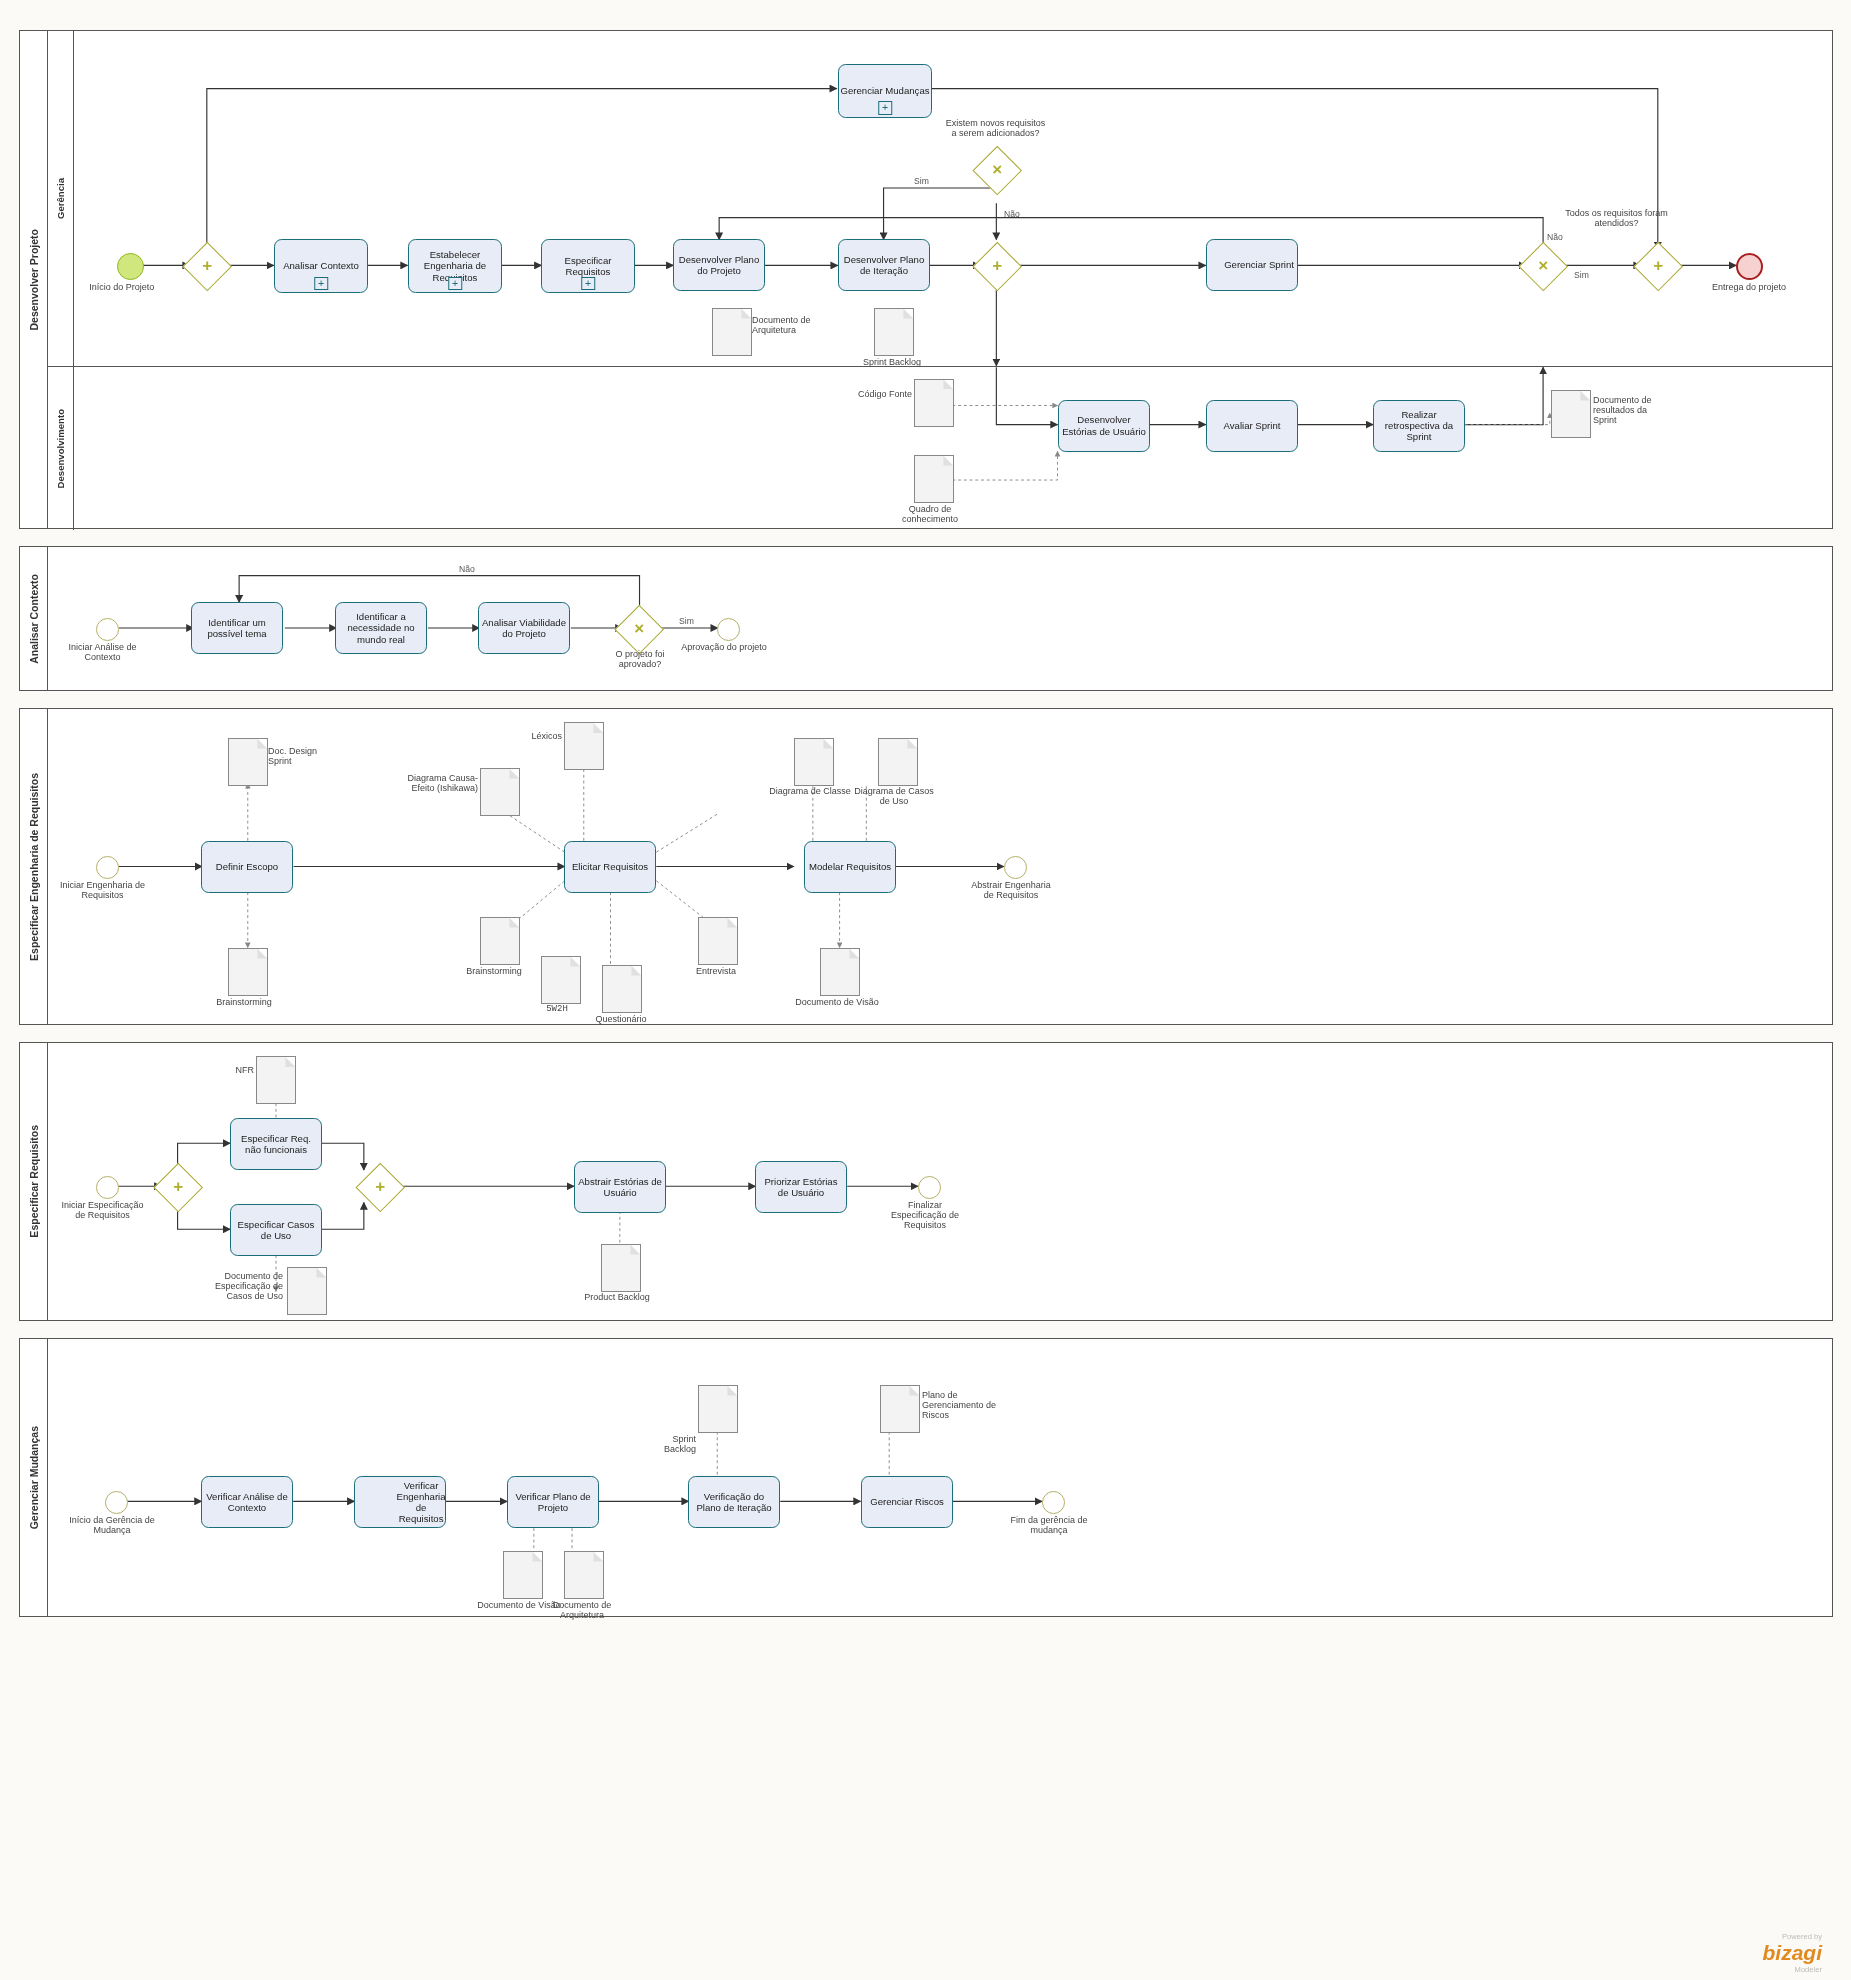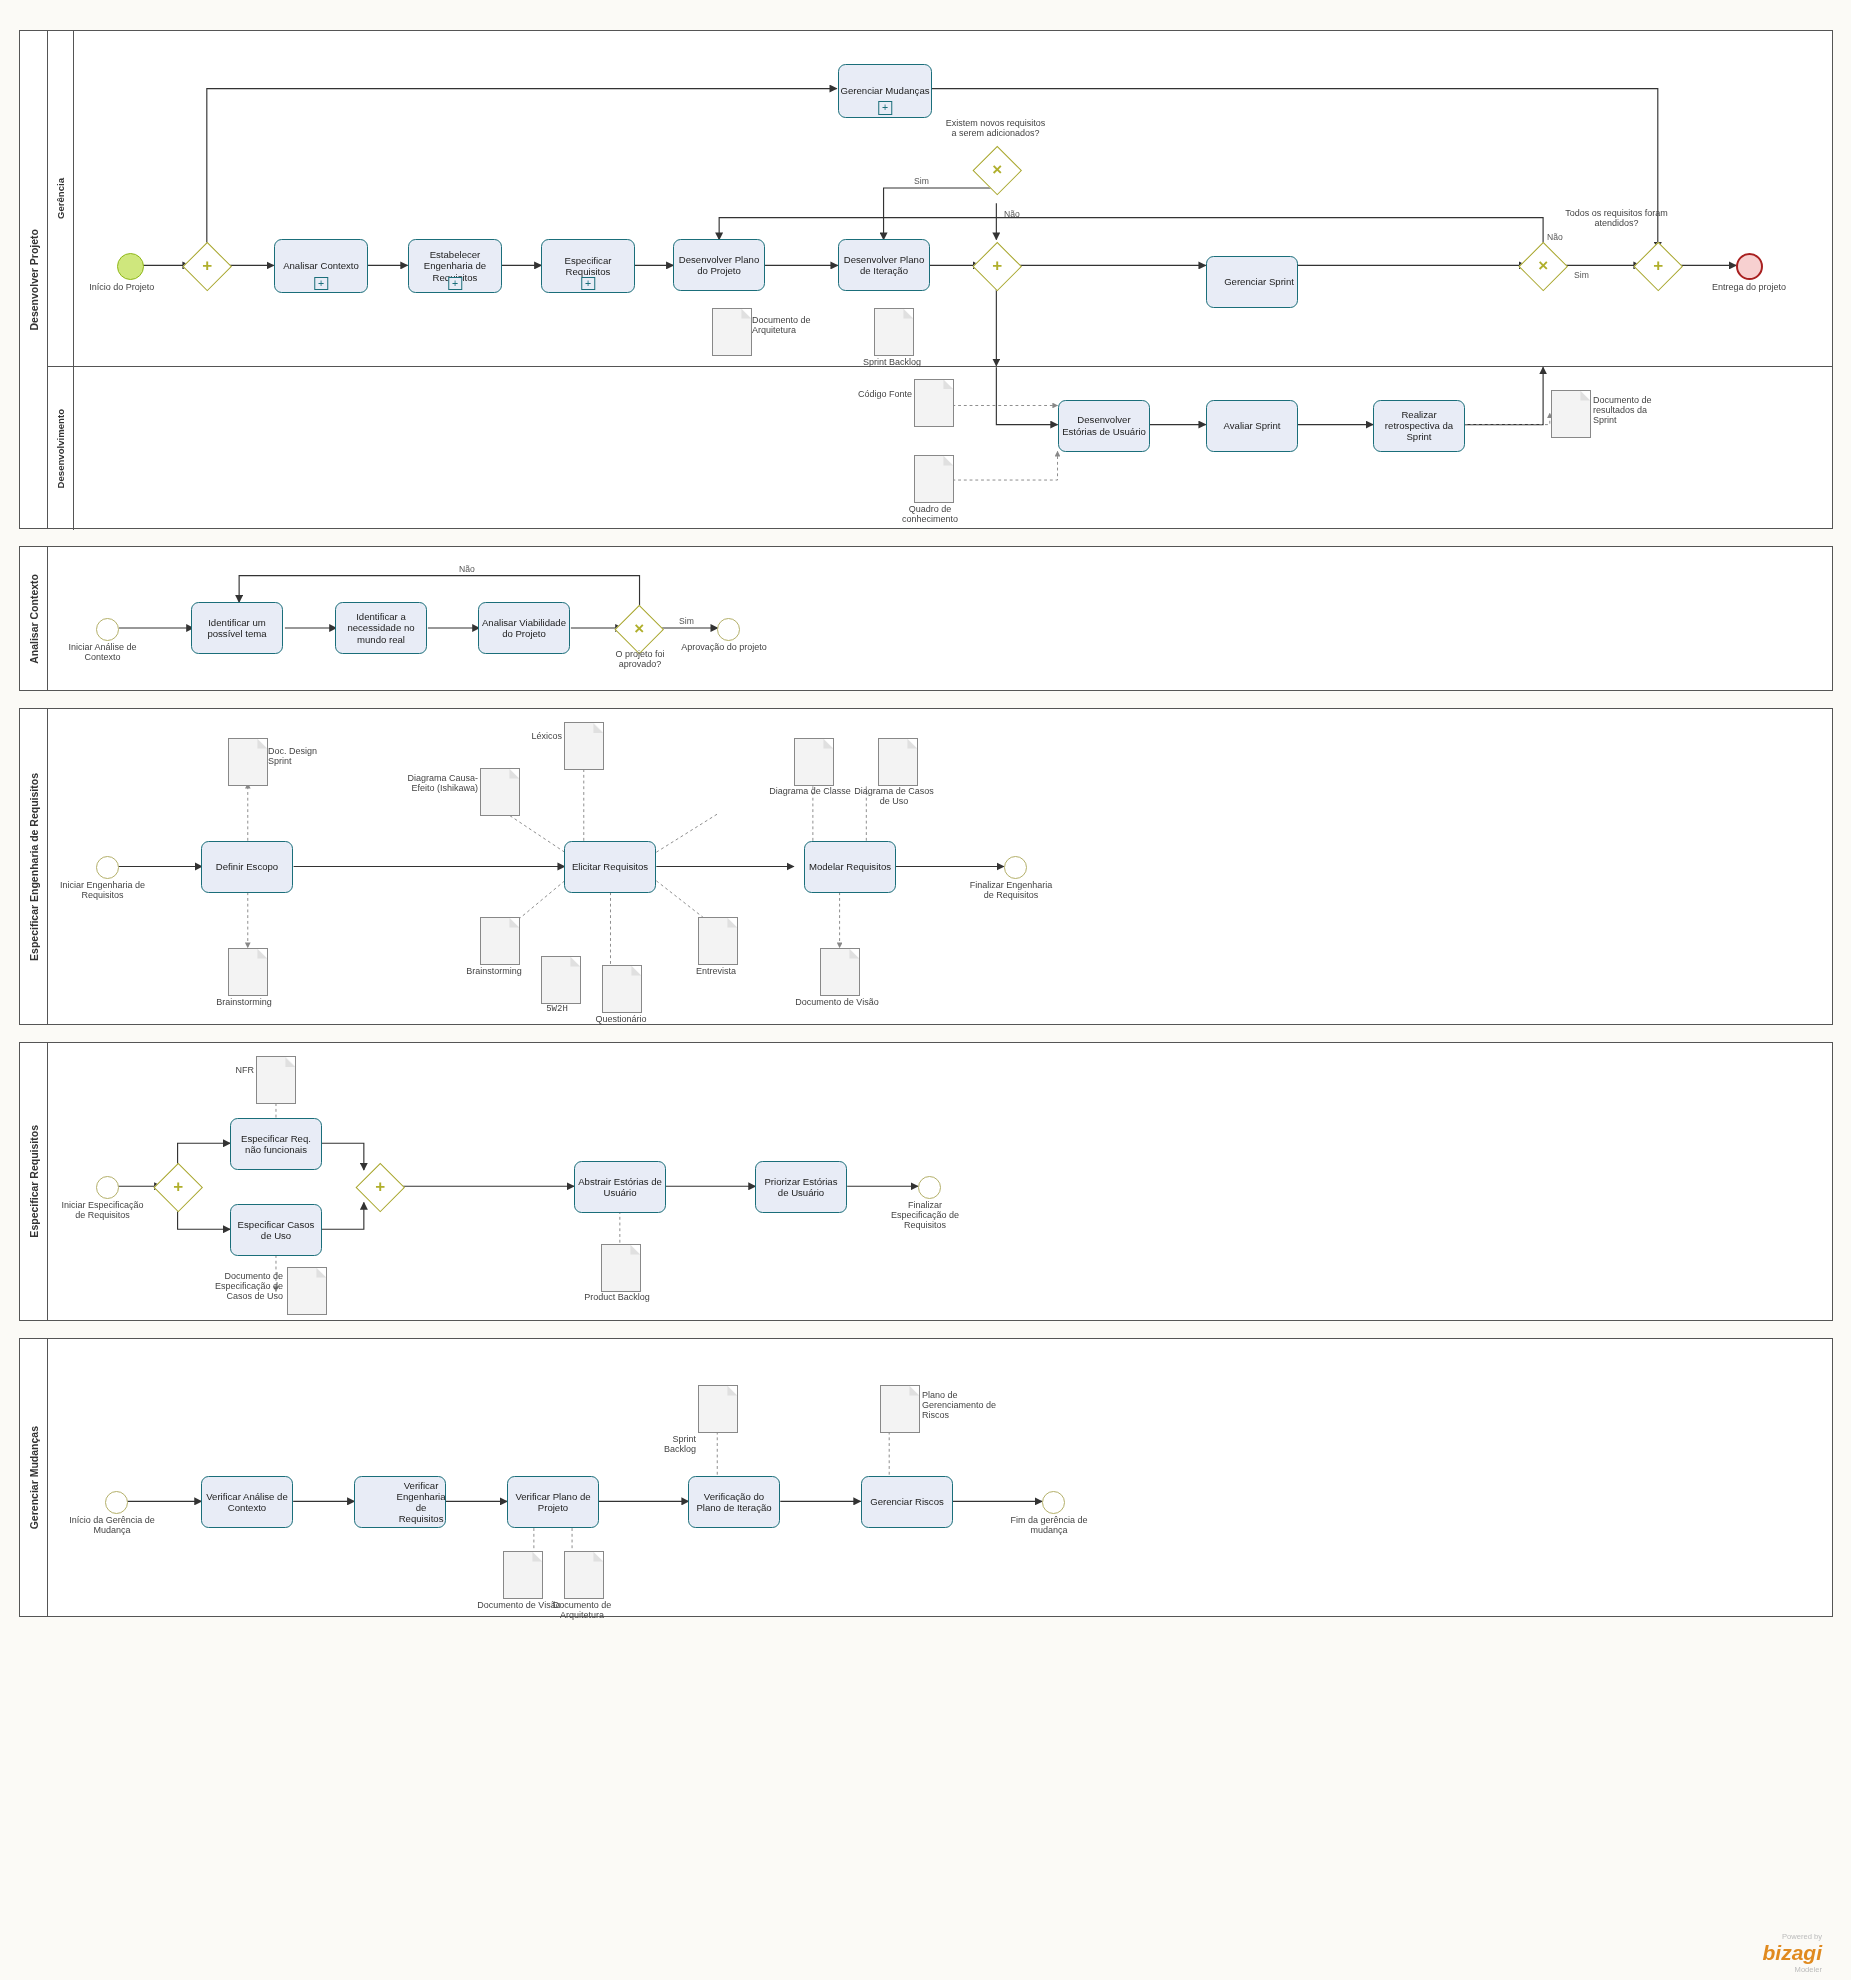--- a/index.html
+++ b/index.html
@@ -111,21 +111,21 @@
             </div>
         <div class="node gw gw-p" style="left:907px;top:218px;">
               <div class="inner"></div>
             </div>
         <div class="node gw gw-x" style="left:907px;top:122px;">
               <div class="inner"></div>
             </div>
         <div class="lbl" style="left:870px;top:88px;width:105px;">Existem novos requisitos a serem adicionados?</div>
         <div class="edge-lbl" style="left:841px;top:145px;">Sim</div>
         <div class="edge-lbl" style="left:931px;top:178px;">Não</div>
-        <div class="node task" style="left:1133px;top:225px;padding-left:16px;">
+        <div class="node task" style="left:1133px;top:208px;padding-left:16px;">
               <span>Gerenciar Sprint</span>
             </div>
         <div class="node gw gw-x" style="left:1453px;top:218px;">
               <div class="inner"></div>
             </div>
         <div class="lbl" style="left:1491px;top:178px;width:105px;">Todos os requisitos foram atendidos?</div>
         <div class="edge-lbl" style="left:1474px;top:201px;">Não</div>
         <div class="edge-lbl" style="left:1501px;top:239px;">Sim</div>
         <div class="node gw gw-p" style="left:1568px;top:218px;">
               <div class="inner"></div>
@@ -256,21 +256,21 @@
       <div class="node task" style="left:756px;top:132px;">
               <span>Modelar Requisitos</span>
             </div>
       <div class="doc" style="left:746px;top:29px;"></div>
       <div class="lbl" style="left:719px;top:78px;">Diagrama de Classe</div>
       <div class="doc" style="left:830px;top:29px;"></div>
       <div class="lbl" style="left:803px;top:78px;">Diagrama de Casos de Uso</div>
       <div class="doc" style="left:772px;top:239px;"></div>
       <div class="lbl" style="left:746px;top:289px;">Documento de Visão</div>
       <div class="node evt-sub" style="left:956px;top:147px;"></div>
-      <div class="lbl" style="left:920px;top:172px;">Finalizar Engenharia de Requisitos</div>
+      <div class="lbl" style="left:920px;top:172px;">Abstrair Engenharia de Requisitos</div>
     </div>
   </div>
       </div>
 </div>
 
 <div class="pool simple" style="height:277px;">
   <div class="pool-title">
         <span>Especificar Requisitos</span>
       </div>
   <div class="lanes">

